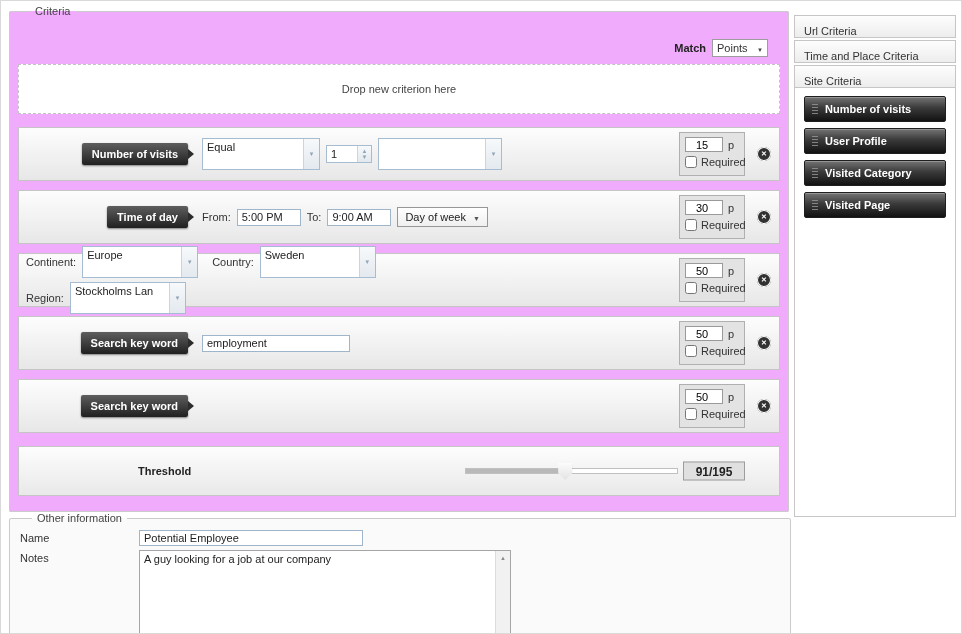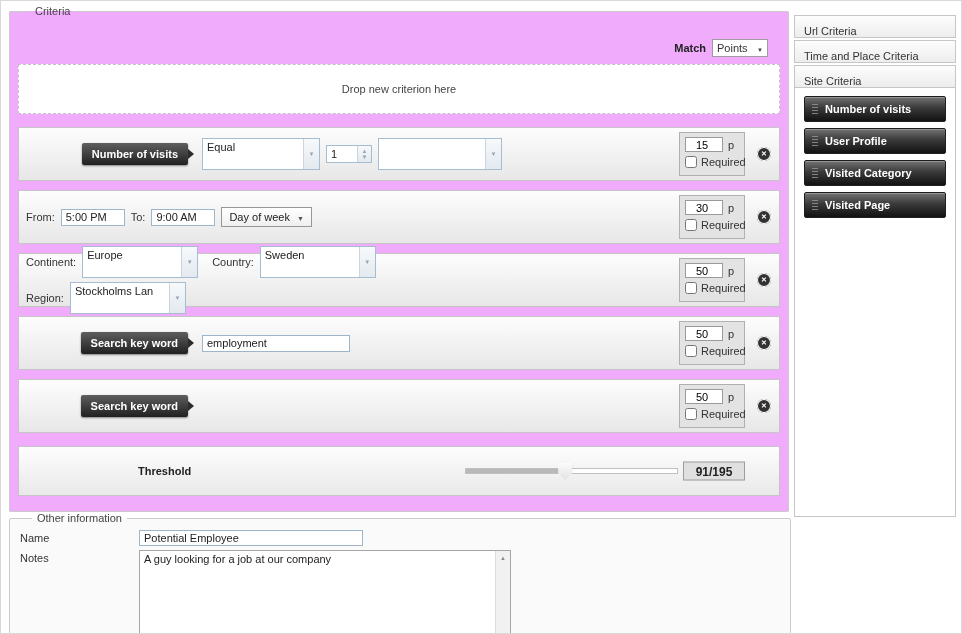--- a/index.html
+++ b/index.html
@@ -263,20 +263,24 @@
       </div>
       <div class="req-line">
         <input type="checkbox" style="">
         <span>Required</span>
       </div>
     </div>
     <div class="close-btn"></div>
   </div>
 
   <div class="crit-row">
+    <div class="badge-col">
+      <div class="badge">Time of day</div>
+      <div class="badge-arrow"></div>
+    </div>
     <div class="controls">
       <span class="ctrl-label">From:</span>
       <input class="tbox w-time" value="5:00 PM" style="">
       <span class="ctrl-label">To:</span>
       <input class="tbox w-time" value="9:00 AM" style="">
       <div class="day-btn">
         <span>Day of week</span>
         <span class="caret"></span>
       </div>
     </div>

